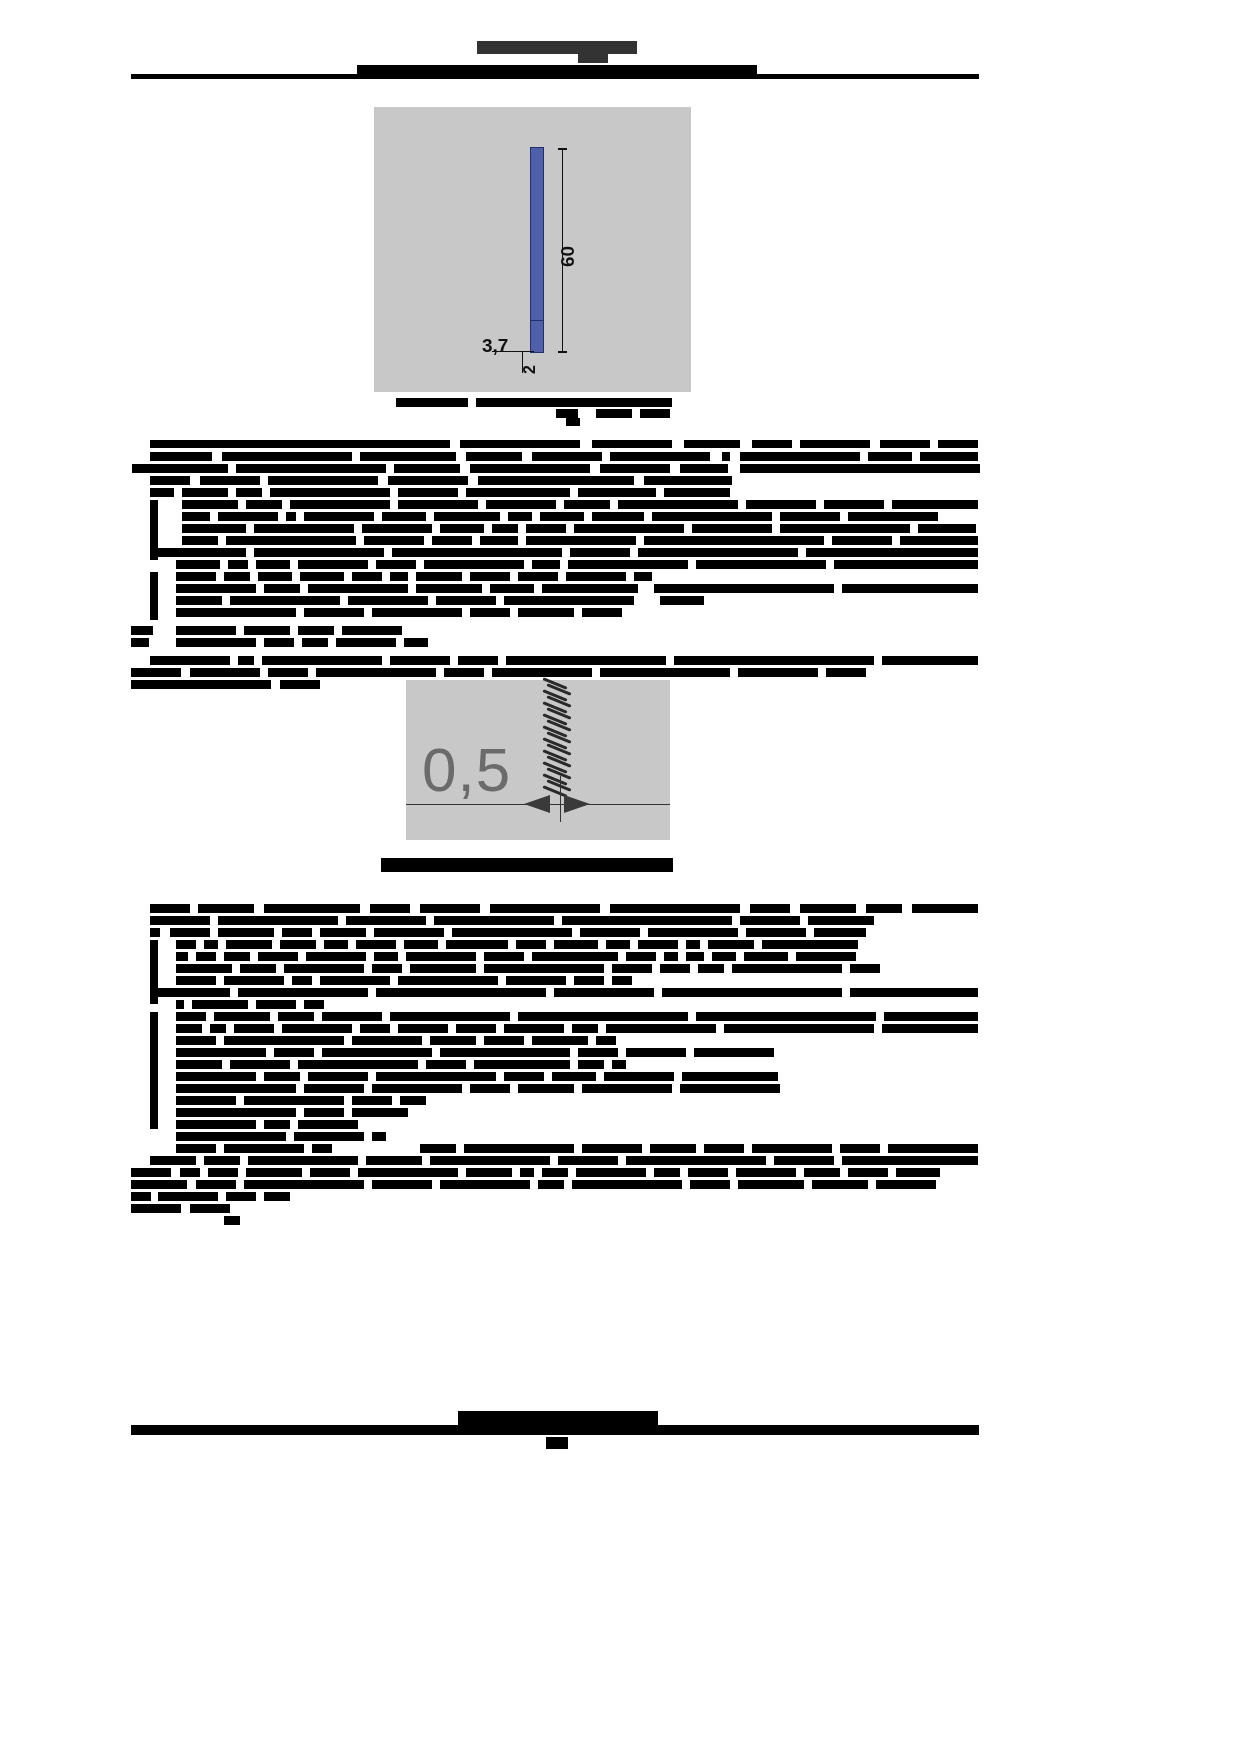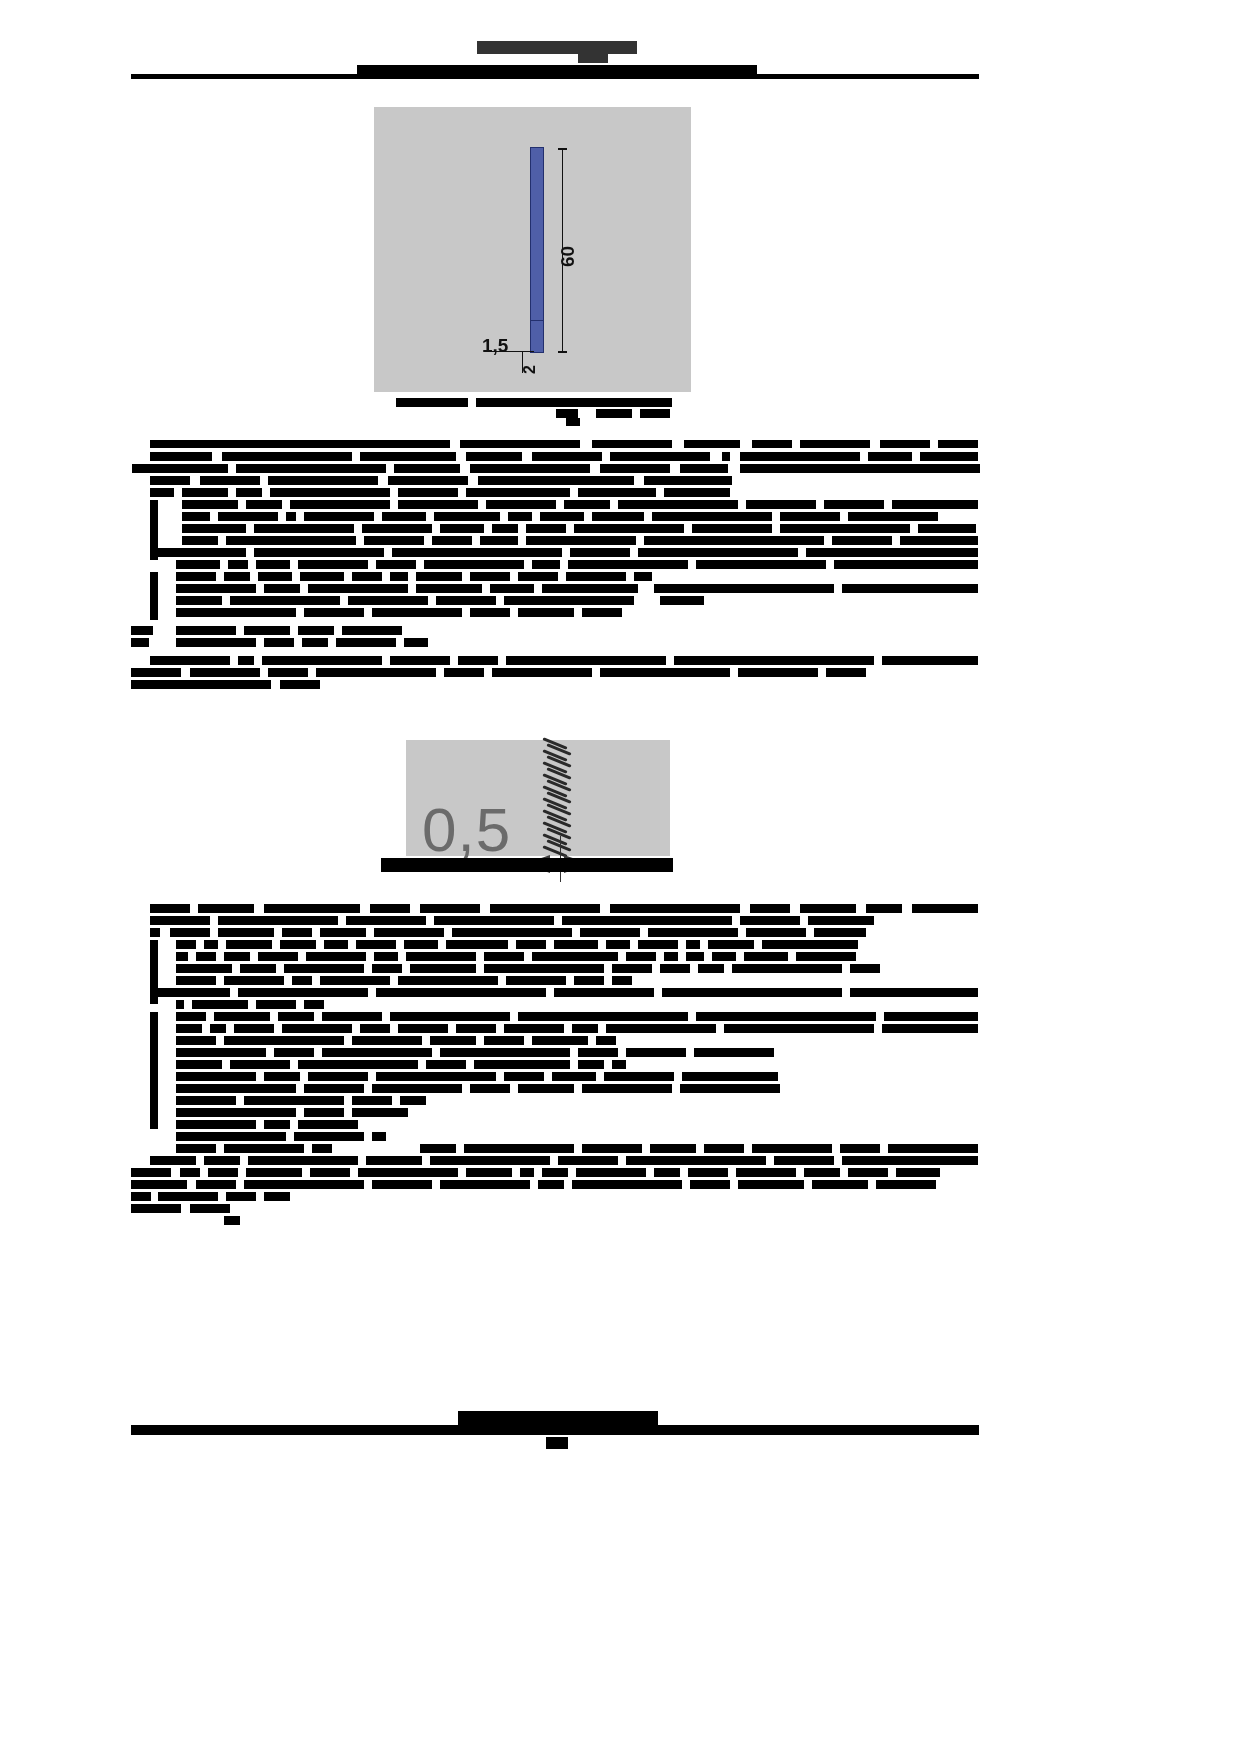--- a/index.html
+++ b/index.html
@@ -90,21 +90,21 @@
     <div class="blade" style="left:156px; top:40px; width:14px; height:175px;"></div>
     <div class="blade-tip" style="left:157px; top:213px; width:11px; height:11px;"></div>
     <div class="blade" style="left:156px; top:213px; width:14px; height:33px;"></div>
 
     <div class="dim-line" style="left:188px; top:41px; width:1px; height:205px;"></div>
     <div class="dim-line" style="left:184px; top:41px; width:9px; height:2px;"></div>
     <div class="dim-line" style="left:184px; top:244px; width:9px; height:2px;"></div>
     <div class="dim-text rot90" style="left:183px; top:160px; font-size:19px;">60</div>
 
     <div class="dim-line" style="left:118px; top:244px; width:42px; height:1px;"></div>
-    <div class="dim-text" style="left:108px; top:228px; font-size:19px;">1,5</div>
+    <div class="dim-text" style="left:108px; top:228px; font-size:19px;">3,7</div>
 
     <div class="dim-line" style="left:148px; top:244px; width:1px; height:22px;"></div>
     <div class="dim-text rot90" style="left:147px; top:267px; font-size:16px;">2</div>
   </div>
 
   <div class="fig-caption" style="left:396px; top:398px; width:72px; height:9px;"></div>
   <div class="fig-caption" style="left:476px; top:398px; width:196px; height:9px;"></div>
   <div class="fig-caption" style="left:556px; top:409px; width:22px; height:9px;"></div>
   <div class="fig-caption" style="left:596px; top:409px; width:36px; height:9px;"></div>
   <div class="fig-caption" style="left:640px; top:409px; width:30px; height:9px;"></div>
@@ -284,21 +284,21 @@
     <i style="left:444px; top:668px; width:40px; height:9px;"></i>
     <i style="left:492px; top:668px; width:100px; height:9px;"></i>
     <i style="left:600px; top:668px; width:130px; height:9px;"></i>
     <i style="left:738px; top:668px; width:80px; height:9px;"></i>
     <i style="left:826px; top:668px; width:40px; height:9px;"></i>
 
     <i style="left:131px; top:680px; width:140px; height:9px;"></i>
     <i style="left:280px; top:680px; width:40px; height:9px;"></i>
   </div>
 
-  <div class="figure" style="left:406px; top:740px; width:264px; height:116px;">
+  <div class="figure" style="left:406px; top:680px; width:264px; height:160px;">
 
     <div class="helix" style="left:136px; top:2px; width:34px; height:112px;">
       <i style="left:0;  top:0px;   width:26px; transform:rotate(22deg);"></i>
       <i style="left:4px;top:6px;   width:26px; transform:rotate(22deg);"></i>
       <i style="left:0;  top:12px;  width:26px; transform:rotate(22deg);"></i>
       <i style="left:4px;top:18px;  width:26px; transform:rotate(22deg);"></i>
       <i style="left:0;  top:24px;  width:26px; transform:rotate(22deg);"></i>
       <i style="left:4px;top:30px;  width:26px; transform:rotate(22deg);"></i>
       <i style="left:0;  top:36px;  width:26px; transform:rotate(22deg);"></i>
       <i style="left:4px;top:42px;  width:26px; transform:rotate(22deg);"></i>

